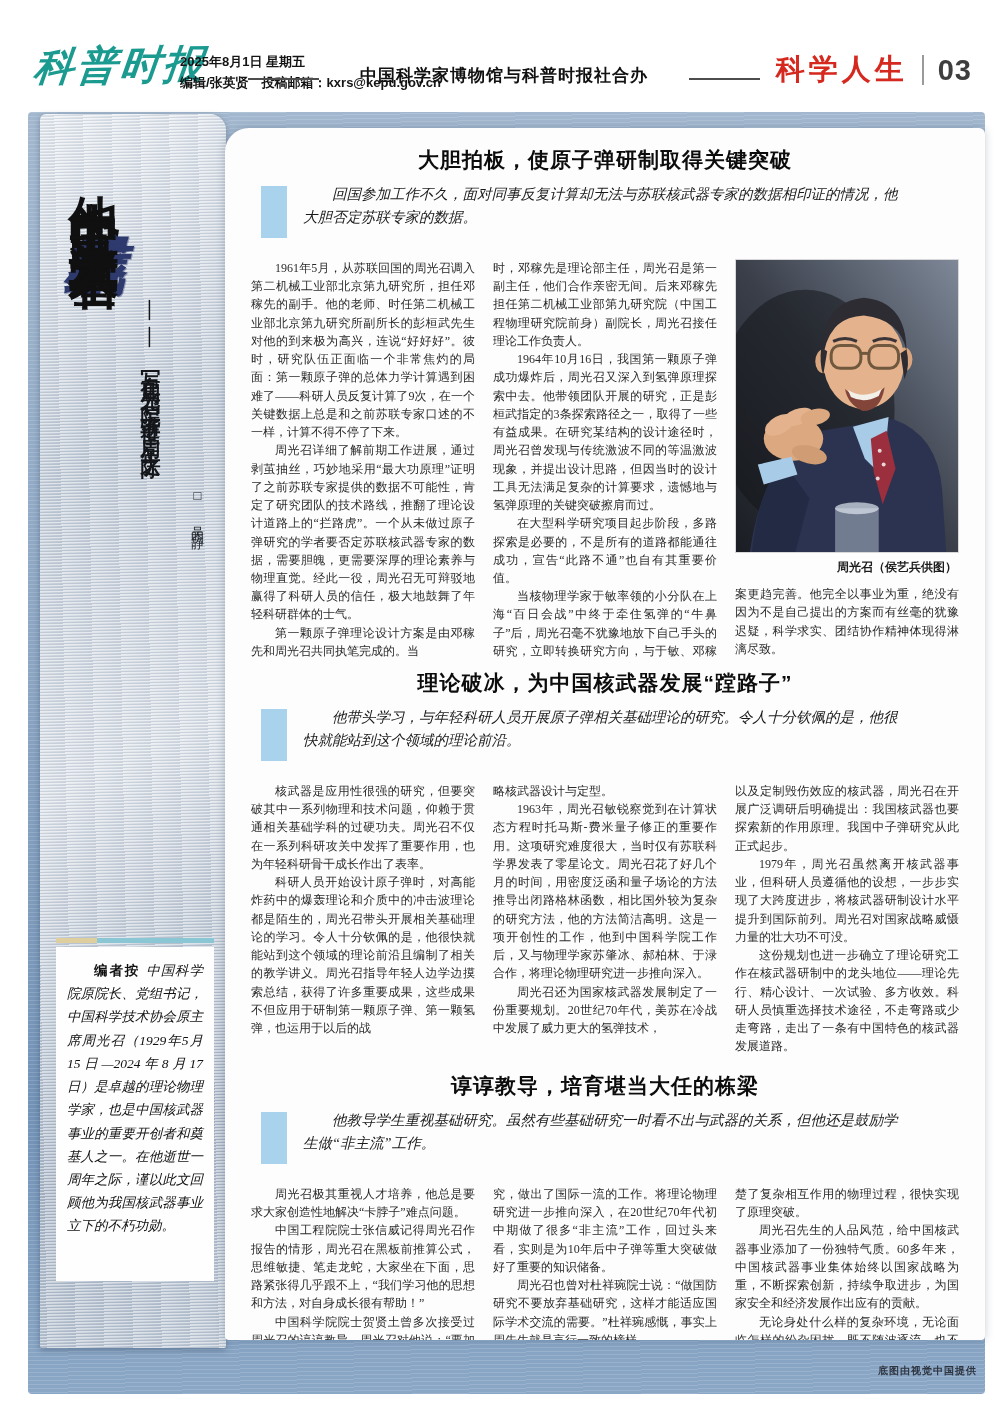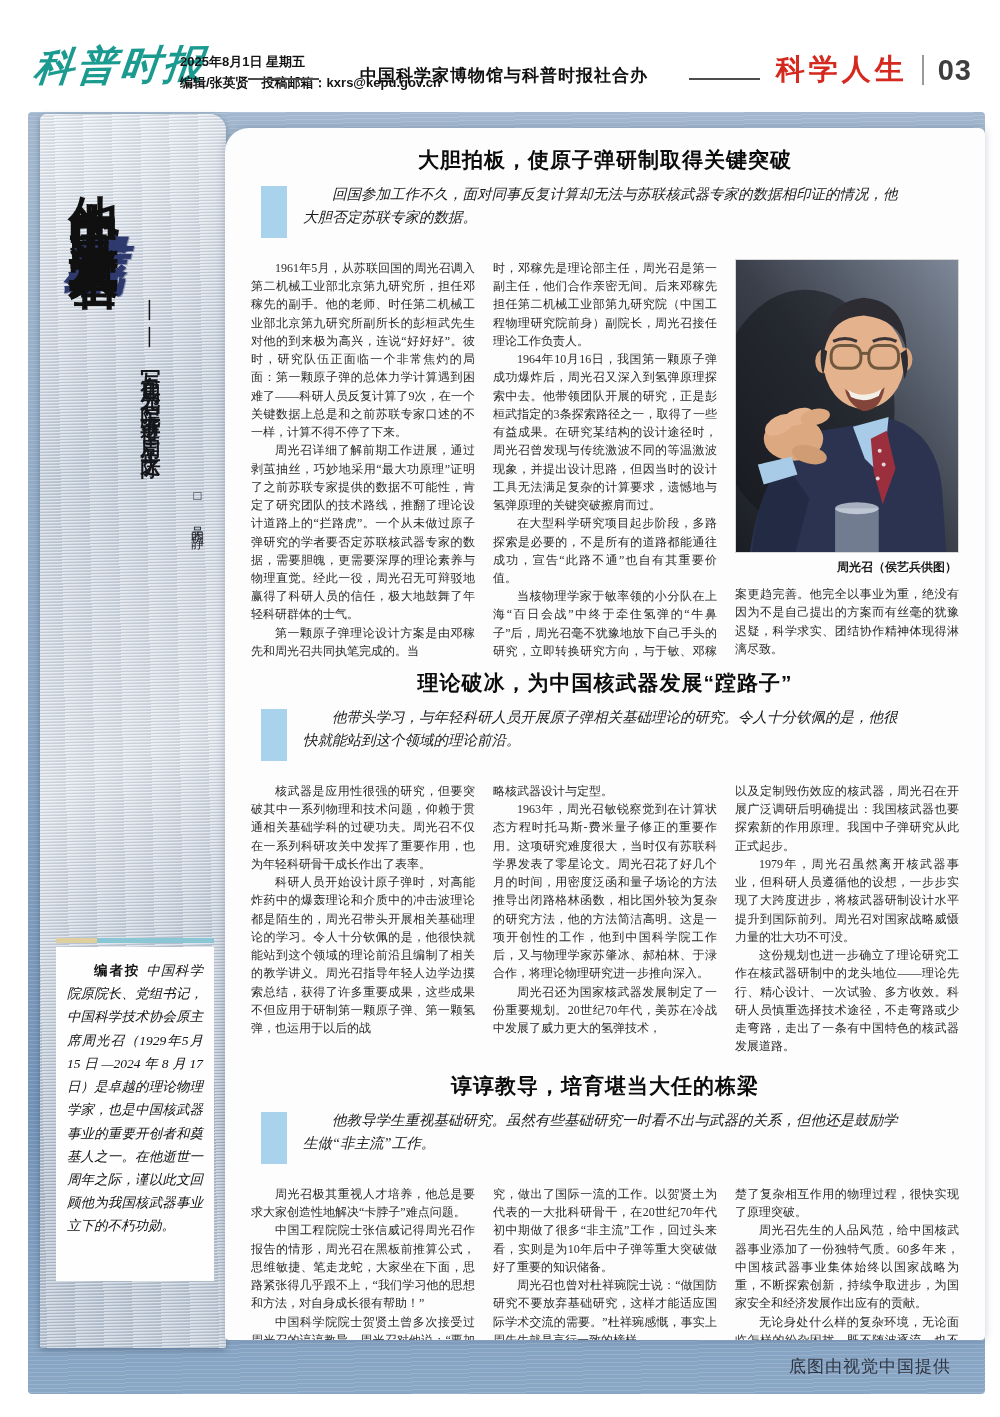--- a/index.html
+++ b/index.html
@@ -37,22 +37,22 @@
   .page-number{font-size:29px;color:#3e3e3e;letter-spacing:1px;}
 
   
   .water{
     position:absolute;left:28px;top:112px;width:957px;height:1282px;border-radius:4px;
     background:
       repeating-linear-gradient(179deg, rgba(255,255,255,.14) 0 1px, rgba(0,0,0,0) 1px 4px),
       linear-gradient(180deg,#a3b8ce 0%,#8aa4c2 45%,#7292b6 78%,#8ba7c6 100%);
   }
   .credit{
-    position:absolute;right:34px;bottom:16px;font-size:17px;color:#2e3540;
-    font-weight:normal;font-family:"Liberation Sans",sans-serif;letter-spacing:1px;
+    position:absolute;right:8px;bottom:16px;font-size:10px;color:#2e3540;
+    font-weight:bold;font-family:"Liberation Sans",sans-serif;letter-spacing:1px;
   }
 
   
   .banner{
     position:absolute;left:12px;top:2px;width:186px;height:1234px;
     border-radius:6px 16px 2px 2px;
     background:
       repeating-linear-gradient(178deg, rgba(255,255,255,.45) 0 1px, rgba(110,126,148,.16) 2px 3px),
       linear-gradient(155deg,#e9edf2 0%,#c3cdd9 28%,#dde3ea 52%,#a9b6c7 82%,#c3cdd9 100%);
     box-shadow:0 2px 6px rgba(30,45,70,.35);
@@ -253,21 +253,21 @@
           <div class="lead-bar"></div>
           <div class="lead-text">他教导学生重视基础研究。虽然有些基础研究一时看不出与武器的关系，但他还是鼓励学生做“非主流”工作。</div>
         </div>
         <div class="cols">
           <div class="col">
             <p>周光召极其重视人才培养，他总是要求大家创造性地解决“卡脖子”难点问题。</p>
             <p>中国工程院院士张信威记得周光召作报告的情形，周光召在黑板前推算公式，思维敏捷、笔走龙蛇，大家坐在下面，思路紧张得几乎跟不上，“我们学习他的思想和方法，对自身成长很有帮助！”</p>
             <p>中国科学院院士贺贤土曾多次接受过周光召的谆谆教导。周光召对他说：“要加强与核武器物理相关的基础研究，提高研究水平，即使这些基础研究一时看不出与武器的关系，对未来也十分有意义。”在他的鼓励下，贺贤土完成国家任务之余，积极开展高能量密度物理研</p>
           </div>
           <div class="col">
-            <p class="cont">究，做出了国际一流的工作。以贺贤土为代表的一大批科研骨干，在20世纪70年代初中期做了很多“非主流”工作，回过头来看，实则是为10年后中子弹等重大突破做好了重要的知识储备。</p>
+            <p class="cont">究，做出了国际一流的工作。将理论物理研究进一步推向深入，在20世纪70年代初中期做了很多“非主流”工作，回过头来看，实则是为10年后中子弹等重大突破做好了重要的知识储备。</p>
             <p>周光召也曾对杜祥琬院士说：“做国防研究不要放弃基础研究，这样才能适应国际学术交流的需要。”杜祥琬感慨，事实上周先生就是言行一致的榜样。</p>
             <p>周光召总结过我国核武器为什么突破得快，他认为重要原因之一是国家集中抽调了多位高水平专家，虽然大家都没搞过核武器，但有扎实的物理数学根基，从基础研究开始逐步探索，搞清</p>
           </div>
           <div class="col">
             <p class="cont">楚了复杂相互作用的物理过程，很快实现了原理突破。</p>
             <p>周光召先生的人品风范，给中国核武器事业添加了一份独特气质。60多年来，中国核武器事业集体始终以国家战略为重，不断探索创新，持续争取进步，为国家安全和经济发展作出应有的贡献。</p>
             <p>无论身处什么样的复杂环境，无论面临怎样的纷杂困扰，既不随波逐流，也不凌空虚蹈，始终保持平静、深邃和坚定，这是周光召先生，也是彭桓武、邓稼先、于敏等诸多大家的流风遗韵。</p>
 
           </div>
         </div>

